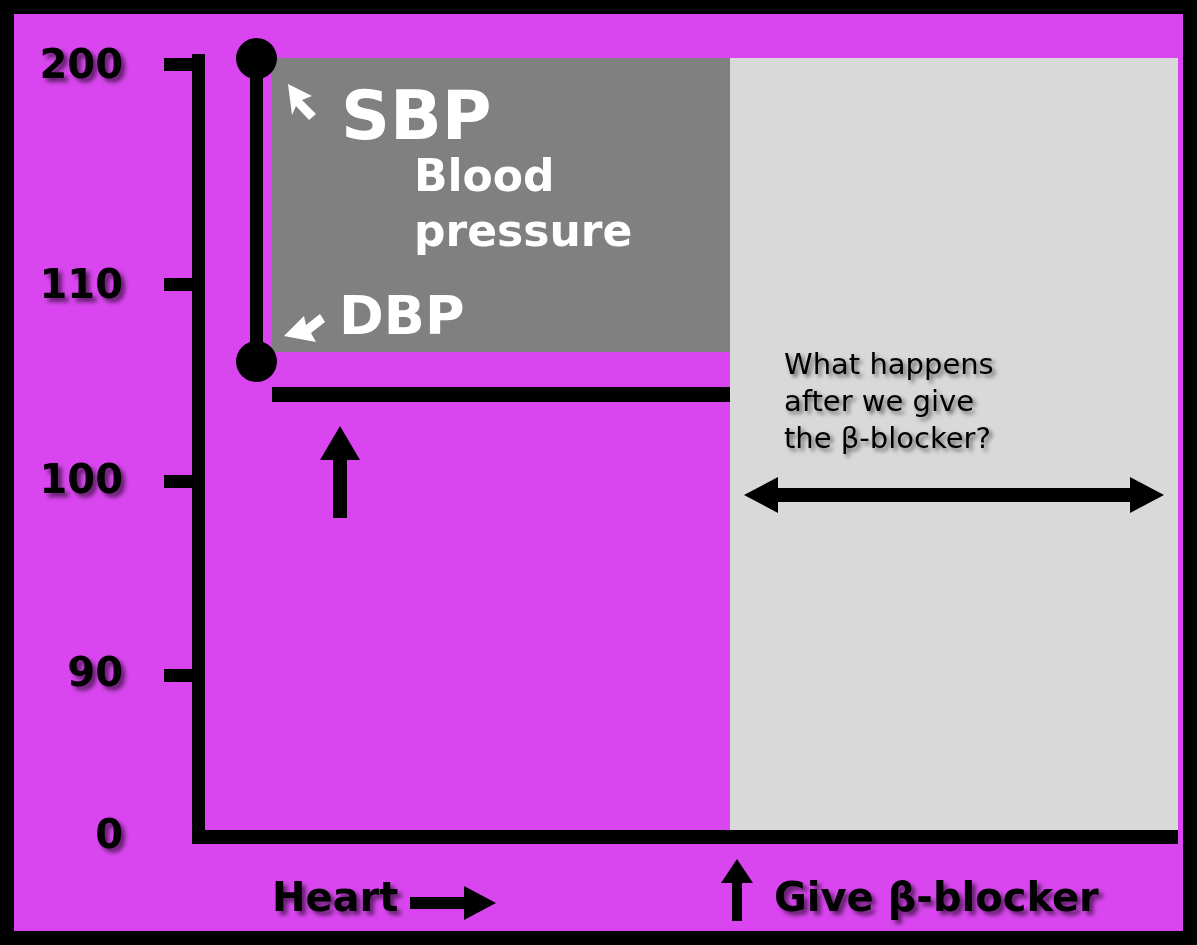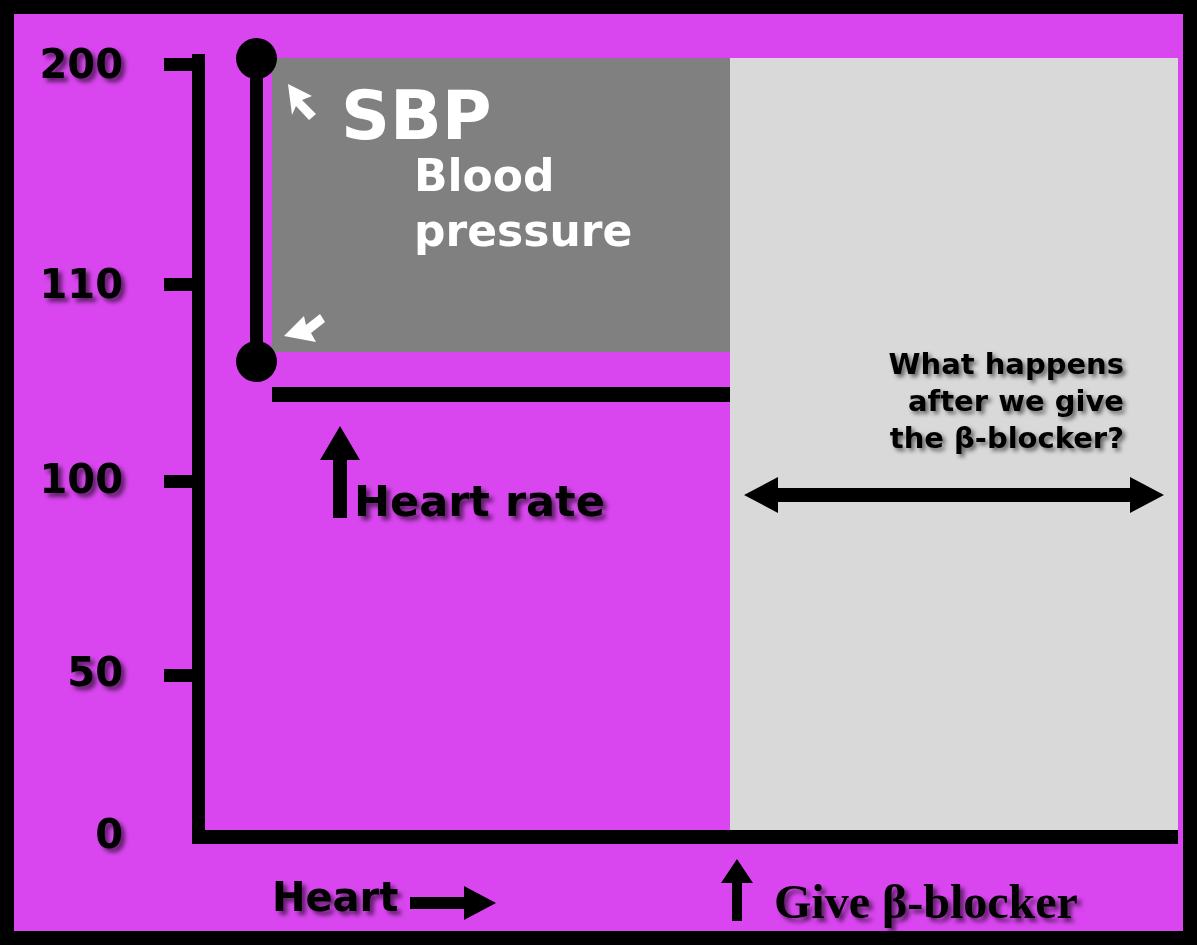--- a/index.html
+++ b/index.html
@@ -154,23 +154,23 @@
   }
   #sbp-arrow { left: 272px; top: 68px; }
   #dbp-arrow { left: 268px; top: 288px; }
 
   
   #question-text {
     position: absolute;
     left: 770px;
     top: 332px;
     width: 340px;
-    text-align: right;
+    text-align: left;
     font-size: 29px;
-    font-weight: bold;
+    font-weight: normal;
     color: #000000;
     line-height: 1.28;
     text-shadow: 3px 3px 4px rgba(0,0,0,0.55);
   }
   #double-arrow {
     position: absolute;
     left: 730px;
     top: 460px;
     width: 420px;
     height: 42px;
@@ -198,26 +198,25 @@
     position: absolute;
     left: 707px;
     top: 845px;
     width: 32px;
     height: 62px;
   }
   #give-drug-label {
     position: absolute;
     left: 760px;
     top: 860px;
-    font-size: 48px;
-    font-weight: bold;
-    color: #000000;
-    text-shadow: 4px 4px 4px rgba(0,0,0,0.55);
-    white-space: nowrap;
-    font-family: Liberation Serif, serif;
+    font-size: 40px;
+    font-weight: bold;
+    color: #000000;
+    text-shadow: 4px 4px 4px rgba(0,0,0,0.55);
+    white-space: nowrap;
   }
 </style>
 </head>
 <body>
 
 <div id="figure">
 
   <div id="bp-box" class="region"></div>
   <div id="post-drug-panel" class="region"></div>
 
@@ -225,46 +224,46 @@
   <div id="x-axis"></div>
 
   <div class="tick" style="top:44px;"></div>
   <div class="tick" style="top:264px;"></div>
   <div class="tick" style="top:461px;"></div>
   <div class="tick" style="top:655px;"></div>
 
   <div class="tick-label" style="top:30px;">200</div>
   <div class="tick-label" style="top:250px;">110</div>
   <div class="tick-label" style="top:445px;">100</div>
-  <div class="tick-label" style="top:638px;">50</div>
+  <div class="tick-label" style="top:638px;">90</div>
   <div class="tick-label" style="top:800px;">0</div>
 
   <div id="bp-bar-line"></div>
   <div id="bp-dot-sbp" class="bp-dot"></div>
   <div id="bp-dot-dbp" class="bp-dot"></div>
 
   <svg id="sbp-arrow" class="white-arrow" viewBox="0 0 44 44">
     <polygon points="2,2 26,14 16,18 30,32 23,38 10,24 6,33" fill="#ffffff"></polygon>
   </svg>
   <svg id="dbp-arrow" class="white-arrow" viewBox="0 0 44 44">
     <polygon points="2,34 22,14 24,23 38,12 43,20 29,31 34,40" fill="#ffffff"></polygon>
   </svg>
 
   <div id="sbp-label" class="bp-label">SBP</div>
+  <div id="dbp-label" class="bp-label">DBP</div>
 
   <div id="bp-title">
     <div>Blood</div>
     <div>pressure</div>
   </div>
 
   <div id="hr-line"></div>
   <svg id="hr-arrow" viewBox="0 0 40 92">
     <polygon points="20,0 40,34 27,34 27,92 13,92 13,34 0,34" fill="#000000"></polygon>
   </svg>
-  <div id="hr-label">Heart rate</div>
 
   <div id="question-text">
     <div>What happens</div>
     <div>after we give</div>
     <div>the β-blocker?</div>
   </div>
 
   <svg id="double-arrow" viewBox="0 0 420 42">
     <polygon points="0,21 34,3 34,14 386,14 386,3 420,21 386,39 386,28 34,28 34,39" fill="#000000"></polygon>
   </svg>

